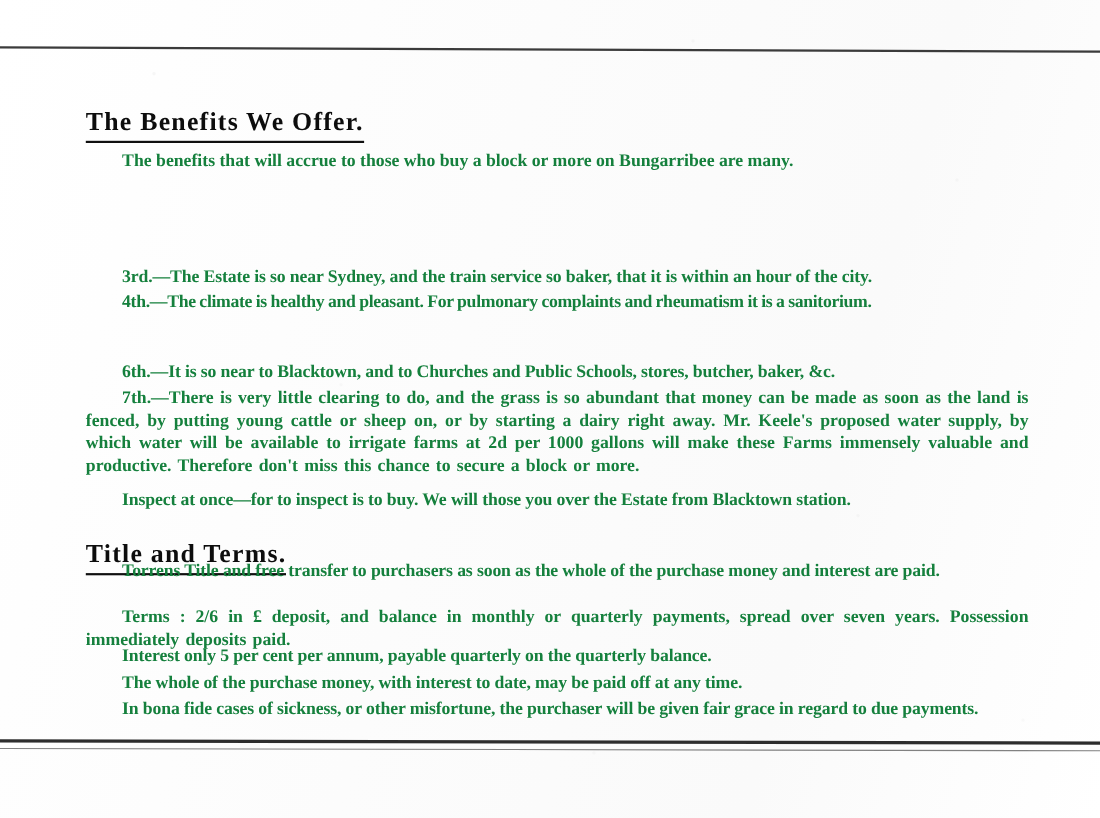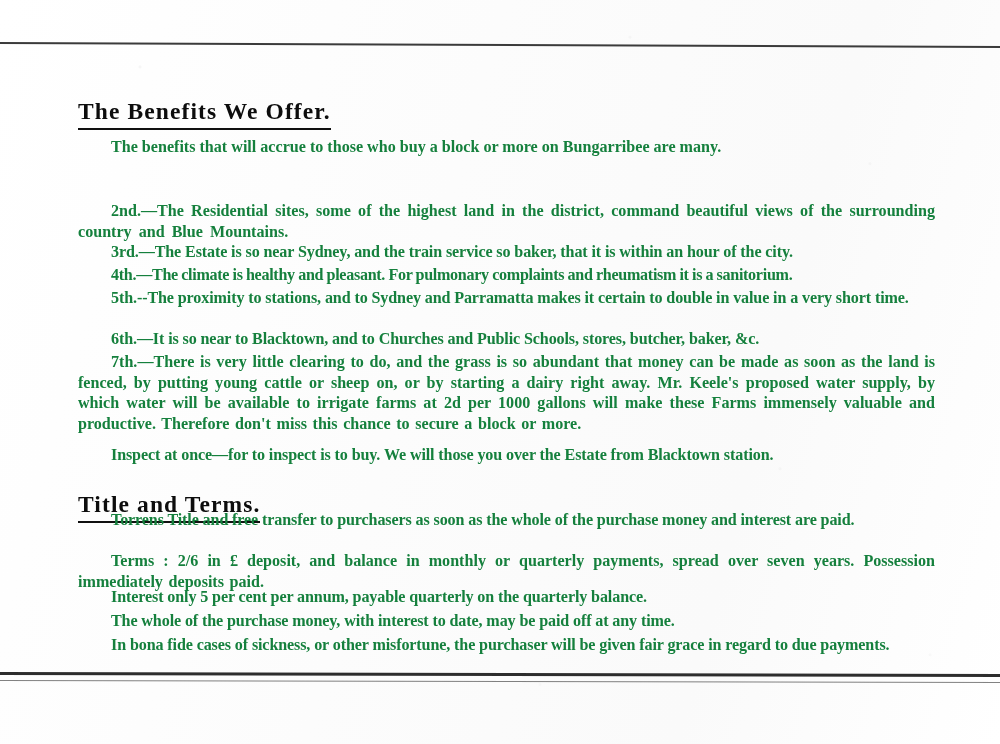--- a/index.html
+++ b/index.html
@@ -106,27 +106,25 @@
 
 <div class="rule rule-top"></div>
 
 <div class="content">
 
   <h1 class="heading" id="heading-benefits">The Benefits We Offer.</h1>
 
   <p class="para" style="top:121px">The benefits that will accrue to those who buy a block or more on Bungarribee are many.</p>
 
 
-  <p class="para looser" style="top:185px">2nd.—The Residential sites, some of the highest land in the district, command beautiful views of the surrounding country and Blue Mountains.</p>
 
   <p class="para snug" style="top:226px">3rd.—The Estate is so near Sydney, and the train service so baker, that it is within an hour of the city.</p>
 
   <p class="para tight" style="top:249px">4th.—The climate is healthy and pleasant.    For pulmonary complaints and rheumatism it is a sanitorium.</p>
 
-  <p class="para snug" style="top:272px">5th.--The proximity to stations, and to Sydney and Parramatta makes it certain to double in value in a very short time.</p>
 
   <p class="para snug" style="top:313px">6th.—It is so near to Blacktown, and to Churches and Public Schools, stores, butcher, baker, &amp;c.</p>
 
   <p class="para loose" style="top:336px">7th.—There is very little clearing to do, and the grass is so abundant that money can be made as soon as the land is fenced, by putting young cattle or sheep on, or by starting a dairy right away.   Mr. Keele's proposed water supply, by which water will be available to irrigate farms at 2d per 1000 gallons will make these Farms immensely valuable and productive.   Therefore don't miss this chance to secure a block or more.</p>
 
   <p class="para snug" style="top:429px">Inspect at once—for to inspect is to buy.   We will those you over the Estate from Blacktown station.</p>
 
   <h1 class="heading" id="heading-title-terms">Title and Terms.</h1>
 
   <p class="para snug" style="top:494px">Torrens Title and free transfer to purchasers as soon as the whole of the purchase money and interest are paid.</p>

